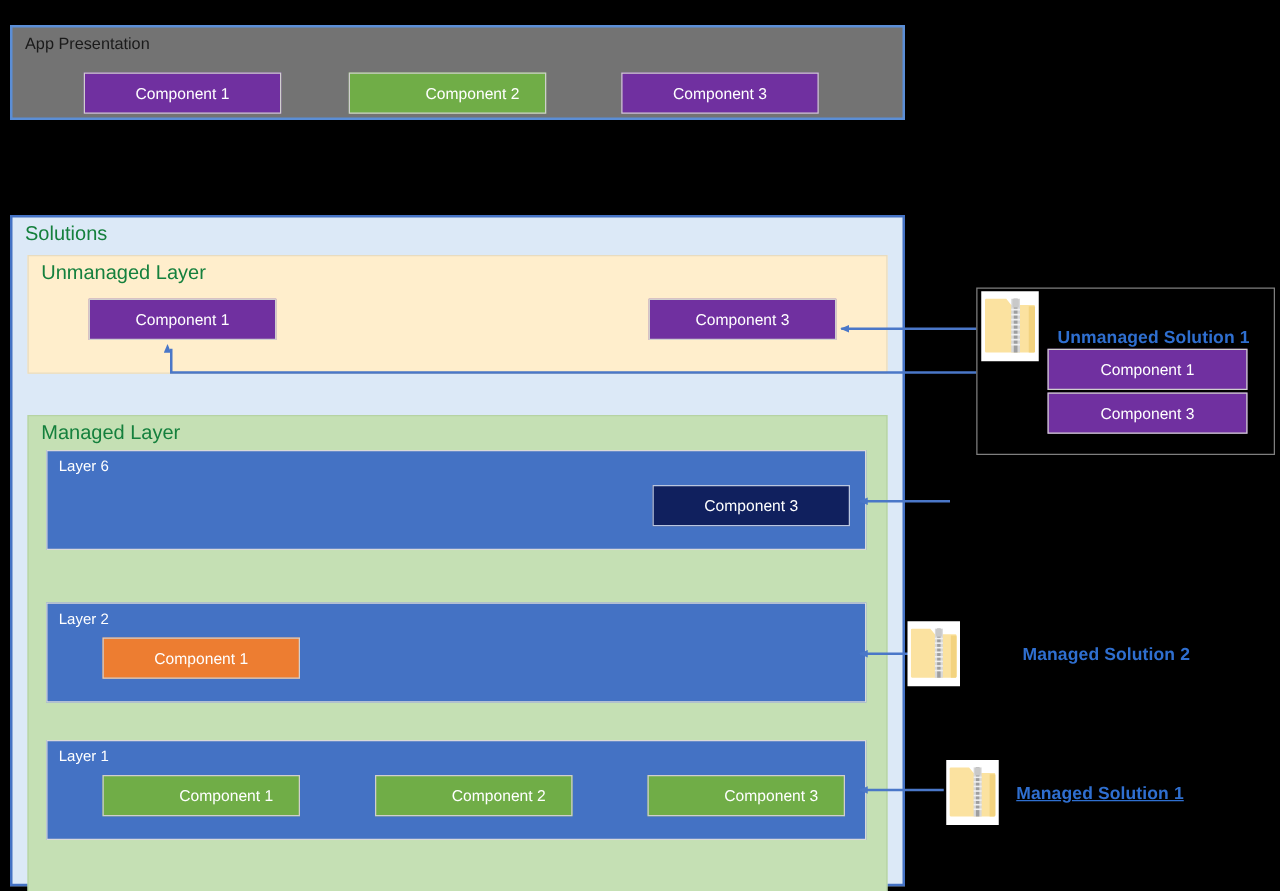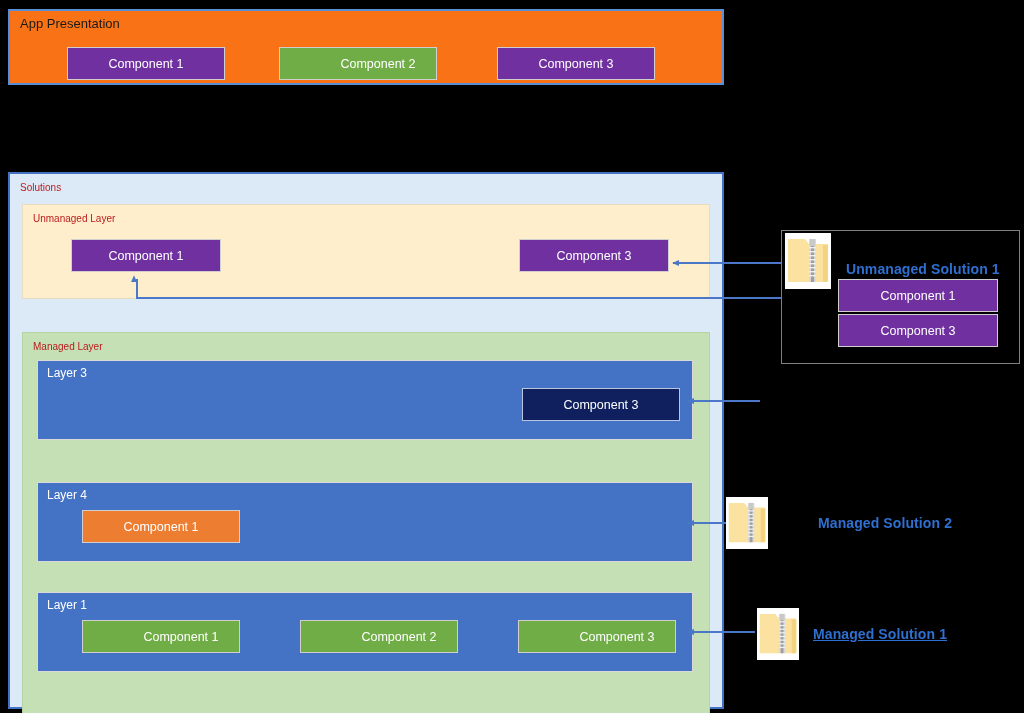--- a/index.html
+++ b/index.html
@@ -13,32 +13,32 @@
 
   
   .panel{position:absolute;box-sizing:border-box;}
   .panel-title{
     position:absolute;left:10px;top:5px;
     font-size:13px;line-height:16px;color:#262626;white-space:nowrap;
   }
 
   
   #app-presentation{
-    left:8px;top:9px;width:716px;height:76px;
-    background:#f97316;border:2px solid #5b8ed6;
+    left:8px;top:20px;width:716px;height:76px;
+    background:#737373;border:2px solid #5b8ed6;
   }
   #app-presentation .panel-title{color:#1a1a1a;}
 
   
   #solutions-panel{
     left:8px;top:172px;width:716px;height:537px;
     background:#dce9f7;border:2px solid #4472c4;
   }
   #solutions-panel .panel-title{
-    color:#b91c1c;font-size:10px;left:10px;top:6px;
+    color:#15803d;font-size:16px;left:10px;top:6px;
   }
 
   
   #unmanaged-layer{
     left:12px;top:30px;width:688px;height:95px;
     background:#ffeecc;border:1px solid #e8dcc0;
   }
   
   #managed-layer{
     left:12px;top:158px;width:688px;height:452px;
@@ -120,28 +120,28 @@
       </div>
       <div class="chip purple" style="left:496px;top:34px;width:150px;height:33px;">
         <span>Component 3</span>
       </div>
     </div>
 
     <div class="panel" id="managed-layer">
       <div class="panel-title">Managed Layer</div>
 
       <div class="layer-bar" style="left:14px;top:27px;width:656px;height:80px;">
-        <div class="layer-label">Layer 3</div>
+        <div class="layer-label">Layer 6</div>
         <div class="chip navy" style="left:484px;top:27px;width:158px;height:33px;">
           <span>Component 3</span>
         </div>
       </div>
 
       <div class="layer-bar" style="left:14px;top:149px;width:656px;height:80px;">
-        <div class="layer-label">Layer 4</div>
+        <div class="layer-label">Layer 2</div>
         <div class="chip orange" style="left:44px;top:27px;width:158px;height:33px;">
           <span>Component 1</span>
         </div>
       </div>
 
       <div class="layer-bar" style="left:14px;top:259px;width:656px;height:80px;">
         <div class="layer-label">Layer 1</div>
         <div class="chip green" style="left:44px;top:27px;width:158px;height:33px;">
           <span>Component 1</span>
         </div>

